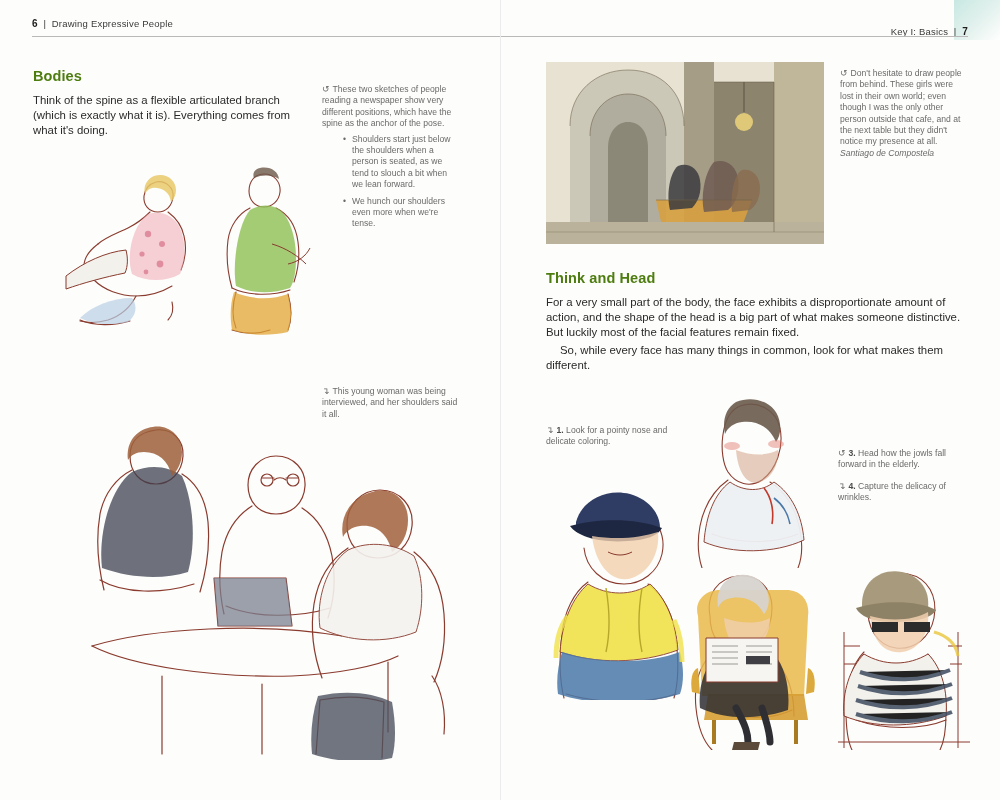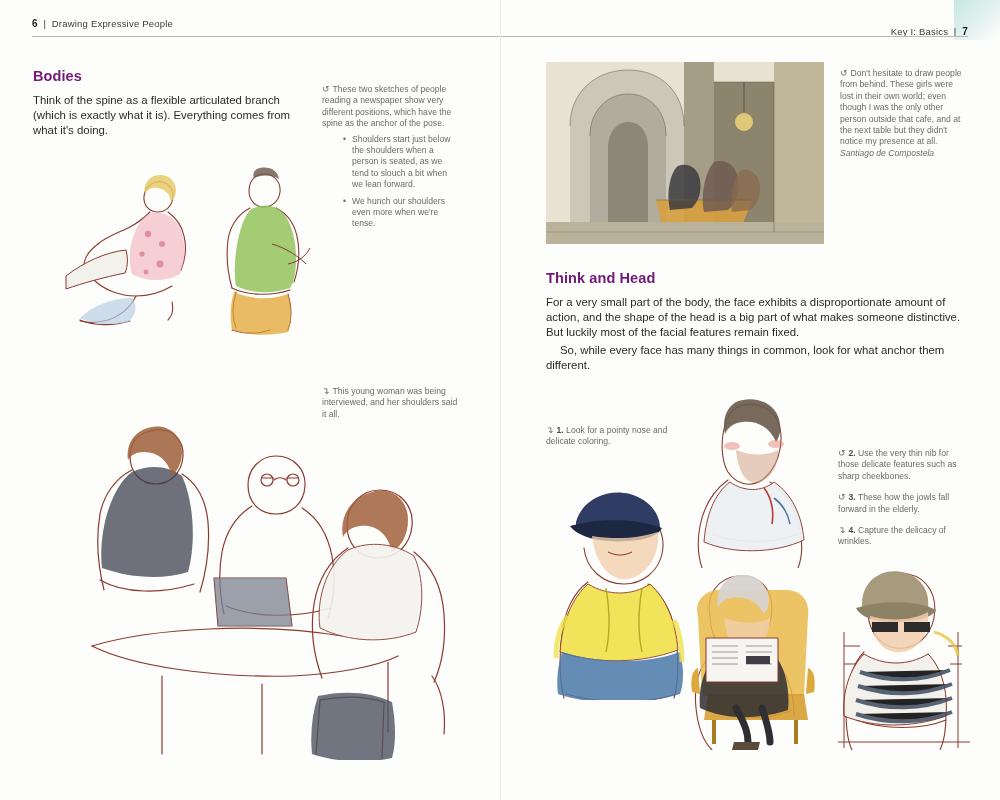--- a/index.html
+++ b/index.html
@@ -60,21 +60,21 @@
     left: 500px; top: 0;
     width: 1px; height: 800px;
     background: #ececec;
   }
 
   
   h2.section {
     font-size: 14.5px;
     font-weight: bold;
     margin: 0 0 9px 0;
-    color: #701a75;
+    color: #4d7c0f;
     letter-spacing: .1px;
   }
   p.body {
     font-size: 11.4px;
     line-height: 15.2px;
     margin: 0;
     color: #2a2a2a;
   }
   p.body + p.body { margin-top: 2px; text-indent: 14px; }
 
@@ -303,36 +303,32 @@
   </div>
 
   <div id="behind-caption" class="caption">
     <span class="marker">↺</span><span>Don't hesitate to draw people from behind. These girls were lost in their own world; even though I was the only other person outside that cafe, and at the next table but they didn't notice my presence at all.</span>
     <div class="italic" style="font-style:italic;">Santiago de Compostela</div>
   </div>
 
   <div id="face-block">
     <h2 class="section">Think and Head</h2>
     <p class="body">For a very small part of the body, the face exhibits a disproportionate amount of action, and the shape of the head is a big part of what makes someone distinctive. But luckily most of the facial features remain fixed.</p>
-    <p class="body">So, while every face has many things in common, look for what anchor them different.</p>
+    <p class="body">So, while every face has many things in common, look for what makes them different.</p>
   </div>
 
   <div id="nose-caption" class="caption">
     <span class="marker">↴</span><b>1.</b>
     <span>Look for a pointy nose and delicate coloring.</span>
   </div>
 
   <div id="right-caption-stack" class="caption">
     <div class="cap-item">
-      <span class="marker">↺</span><b>2.</b>
-      <span>Use the very thin nib for those delicate features such as sharp cheekbones.</span>
-    </div>
-    <div class="cap-item">
       <span class="marker">↺</span><b>3.</b>
-      <span>These how the jowls fall forward in the elderly.</span>
+      <span>Head how the jowls fall forward in the elderly.</span>
     </div>
     <div class="cap-item">
       <span class="marker">↴</span><b>4.</b>
       <span>Capture the delicacy of wrinkles.</span>
     </div>
   </div>
 
   <div class="art" style="left:690px; top:388px; width:140px; height:180px;">
     <svg width="140" height="180" viewBox="0 0 140 180">
       <g fill="none" stroke="#8a3b2e" stroke-width="1.1" stroke-linecap="round">

